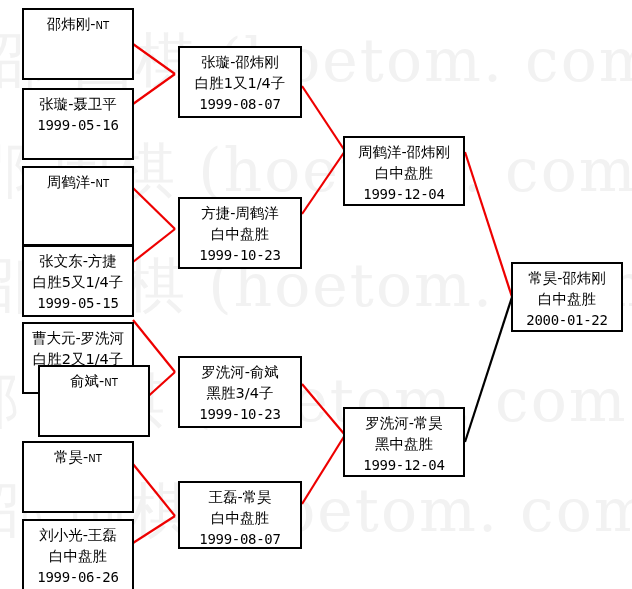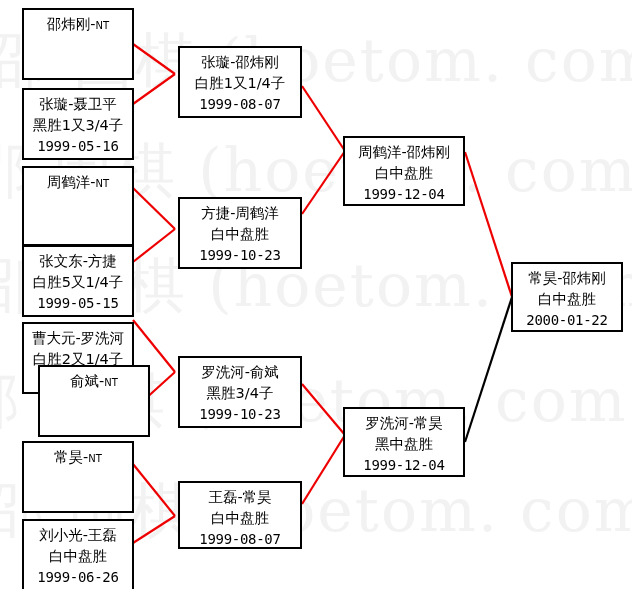--- a/index.html
+++ b/index.html
@@ -118,21 +118,20 @@
   </svg>
 
   <div class="match-box" style="left:22px;  top:8px;   width:112px; height:72px;">
     <span class="match-line players"><span class="w">邵炜刚</span><span class="sep">-</span><span class="bye-tag">NT</span></span>
     <span class="match-line result"></span>
     <span class="match-line date"></span>
   </div>
 
   <div class="match-box" style="left:22px;  top:88px;  width:112px; height:72px;">
     <span class="match-line players"><span class="w">张璇</span><span class="sep">-</span><span class="l">聂卫平</span></span>
-    <span class="match-line result">黑胜1又3/4子</span>
     <span class="match-line date">1999-05-16</span>
   </div>
 
   <div class="match-box" style="left:22px;  top:166px; width:112px; height:80px;">
     <span class="match-line players"><span class="w">周鹤洋</span><span class="sep">-</span><span class="bye-tag">NT</span></span>
     <span class="match-line result"></span>
     <span class="match-line date"></span>
   </div>
 
   <div class="match-box" style="left:22px;  top:245px; width:112px; height:72px;">

